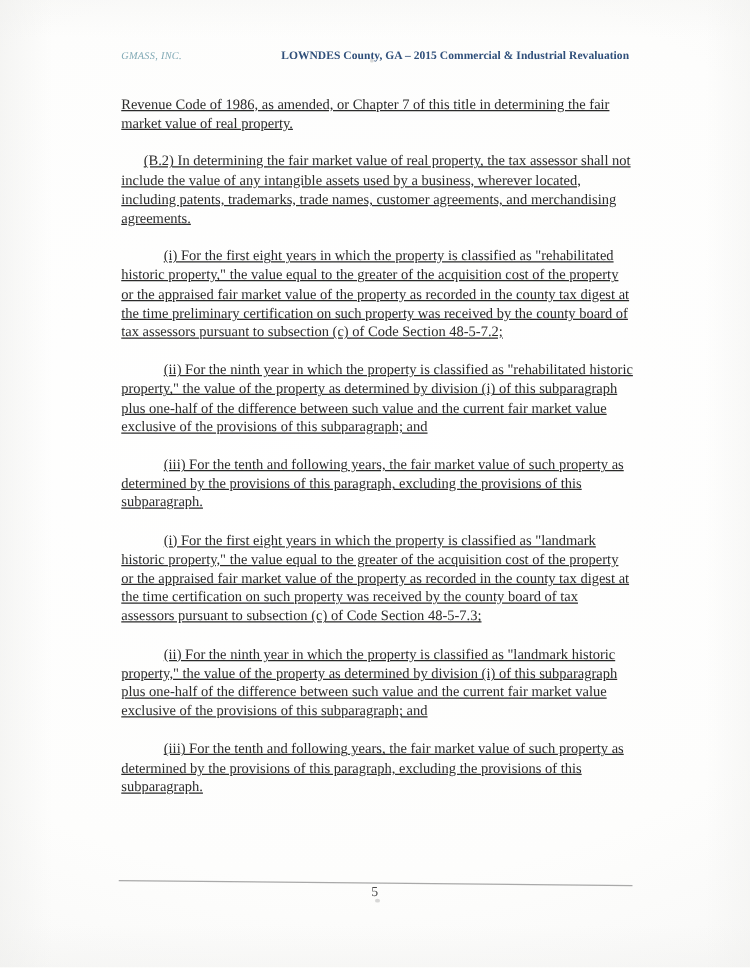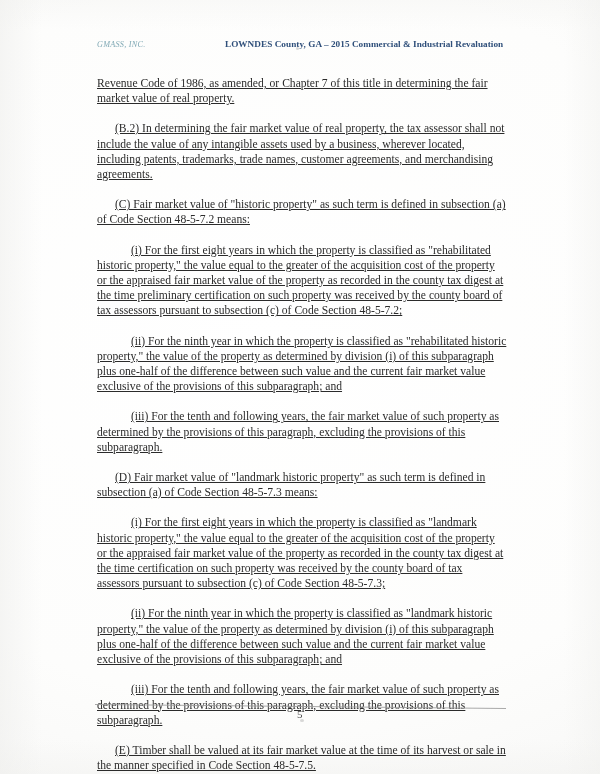--- a/index.html
+++ b/index.html
@@ -138,29 +138,26 @@
   <div class="speck" style="left:300px; top:719px; width:4px; height:3px;"></div>
 
   <div class="header">
     <div class="header-left">GMASS, INC.</div>
     <div class="header-title">LOWNDES County, GA – 2015 Commercial &amp; Industrial Revaluation</div>
   </div>
 
   <div class="body-text" id="body-text">
       <p class="para">Revenue Code of 1986, as amended, or Chapter 7 of this title in determining the fair market value of real property.</p>
       <p class="para i-small">(B.2) In determining the fair market value of real property, the tax assessor shall not include the value of any intangible assets used by a business, wherever located, including patents, trademarks, trade names, customer agreements, and merchandising agreements.</p>
-      <p class="para i-small">(C) Fair market value of "historic property" as such term is defined in subsection (a) of Code Section 48-5-7.2 means:</p>
       <p class="para i-large">(i) For the first eight years in which the property is classified as "rehabilitated historic property," the value equal to the greater of the acquisition cost of the property or the appraised fair market value of the property as recorded in the county tax digest at the time preliminary certification on such property was received by the county board of tax assessors pursuant to subsection (c) of Code Section 48-5-7.2;</p>
       <p class="para i-large">(ii) For the ninth year in which the property is classified as "rehabilitated historic property," the value of the property as determined by division (i) of this subparagraph plus one-half of the difference between such value and the current fair market value exclusive of the provisions of this subparagraph; and</p>
       <p class="para i-large">(iii) For the tenth and following years, the fair market value of such property as determined by the provisions of this paragraph, excluding the provisions of this subparagraph.</p>
-      <p class="para i-small">(D) Fair market value of "landmark historic property" as such term is defined in subsection (a) of Code Section 48-5-7.3 means:</p>
       <p class="para i-large">(i) For the first eight years in which the property is classified as "landmark historic property," the value equal to the greater of the acquisition cost of the property or the appraised fair market value of the property as recorded in the county tax digest at the time certification on such property was received by the county board of tax assessors pursuant to subsection (c) of Code Section 48-5-7.3;</p>
       <p class="para i-large">(ii) For the ninth year in which the property is classified as "landmark historic property," the value of the property as determined by division (i) of this subparagraph plus one-half of the difference between such value and the current fair market value exclusive of the provisions of this subparagraph; and</p>
       <p class="para i-large">(iii) For the tenth and following years, the fair market value of such property as determined by the provisions of this paragraph, excluding the provisions of this subparagraph.</p>
-      <p class="para i-small">(E) Timber shall be valued at its fair market value at the time of its harvest or sale in the manner specified in Code Section 48-5-7.5.</p>
     </div>
 
   <div class="footer-rule">
     <div class="line"></div>
   </div>
 
   <div class="page-number">5</div>
 
 </div>
 

